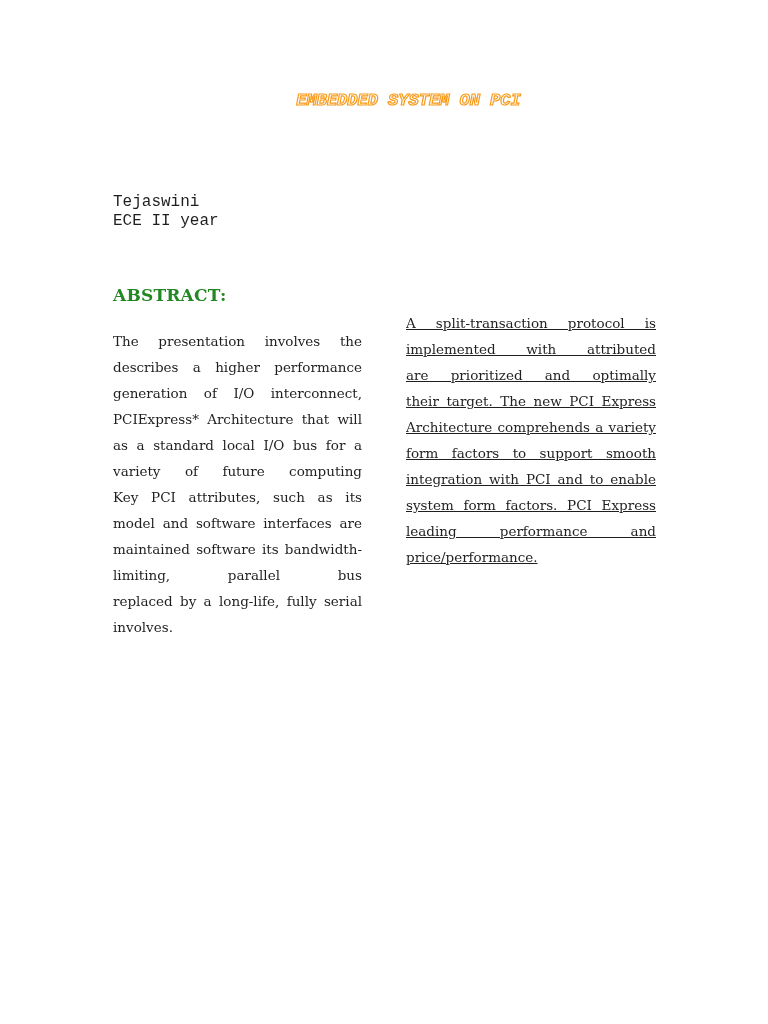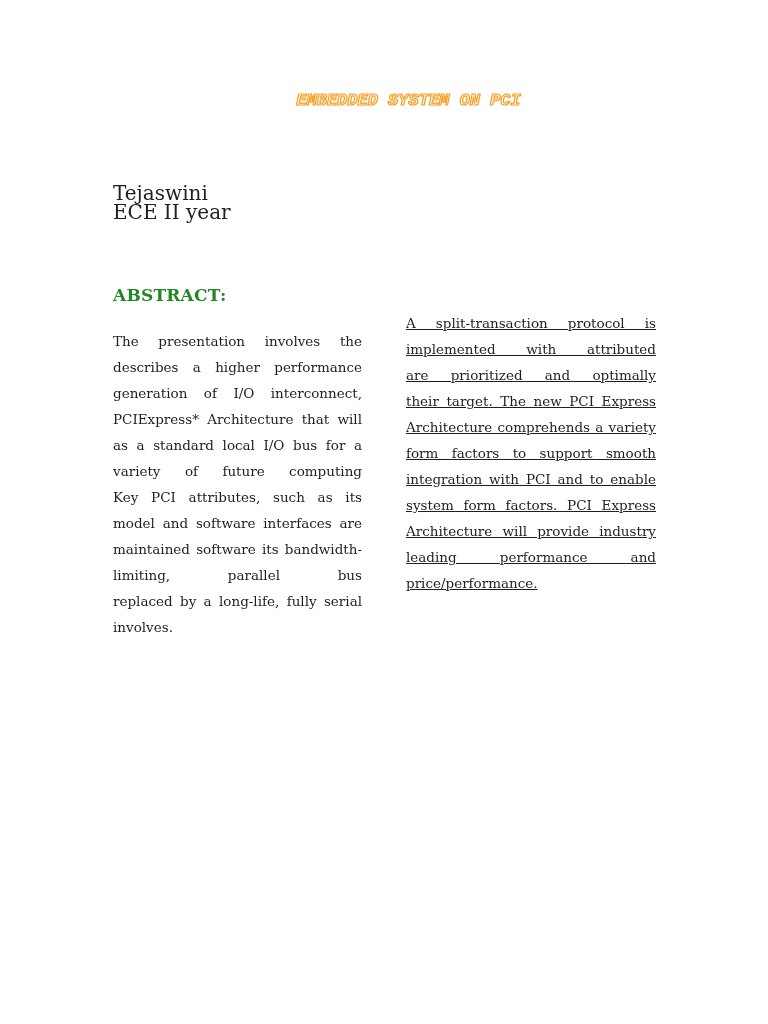--- a/index.html
+++ b/index.html
@@ -38,24 +38,25 @@
     color:var(--title-orange);
   }
   @supports (-webkit-text-stroke:1px red){
     .doc-title .title-text{
       color:#fffdf8;
       -webkit-text-stroke:1.2px var(--title-orange);
     }
   }
   .byline{
     position:absolute;
-    left:113px;top:184px;
-    font-size:20px;
+    left:113px;top:193px;
+    font-size:16px;
     line-height:19px;
     color:var(--body-text);
+    font-family:Liberation Mono, monospace;
   }
   .organization{
     position:absolute;
     left:113px;top:234px;width:543px;
     text-align:center;
     font-size:14.5px;
     line-height:20px;
     letter-spacing:0.3px;
     color:var(--body-text);
     white-space:nowrap;
@@ -121,18 +122,17 @@
 
   <div class="col col-right">
       <div class="jline">A split-transaction protocol is</div>
       <div class="jline">implemented with attributed packets that</div>
       <div class="jline">are prioritized and optimally delivered to</div>
       <div class="jline">their target. The new PCI Express</div>
       <div class="jline">Architecture comprehends a variety of</div>
       <div class="jline">form factors to support smooth</div>
       <div class="jline">integration with PCI and to enable new</div>
       <div class="jline">system form factors. PCI Express</div>
-      <div class="jline">Architecture will provide industry</div>
       <div class="jline">leading performance and</div>
       <div class="jline jline-last">price/performance.</div>
     </div>
 
 </div>
 
 </body></html>

